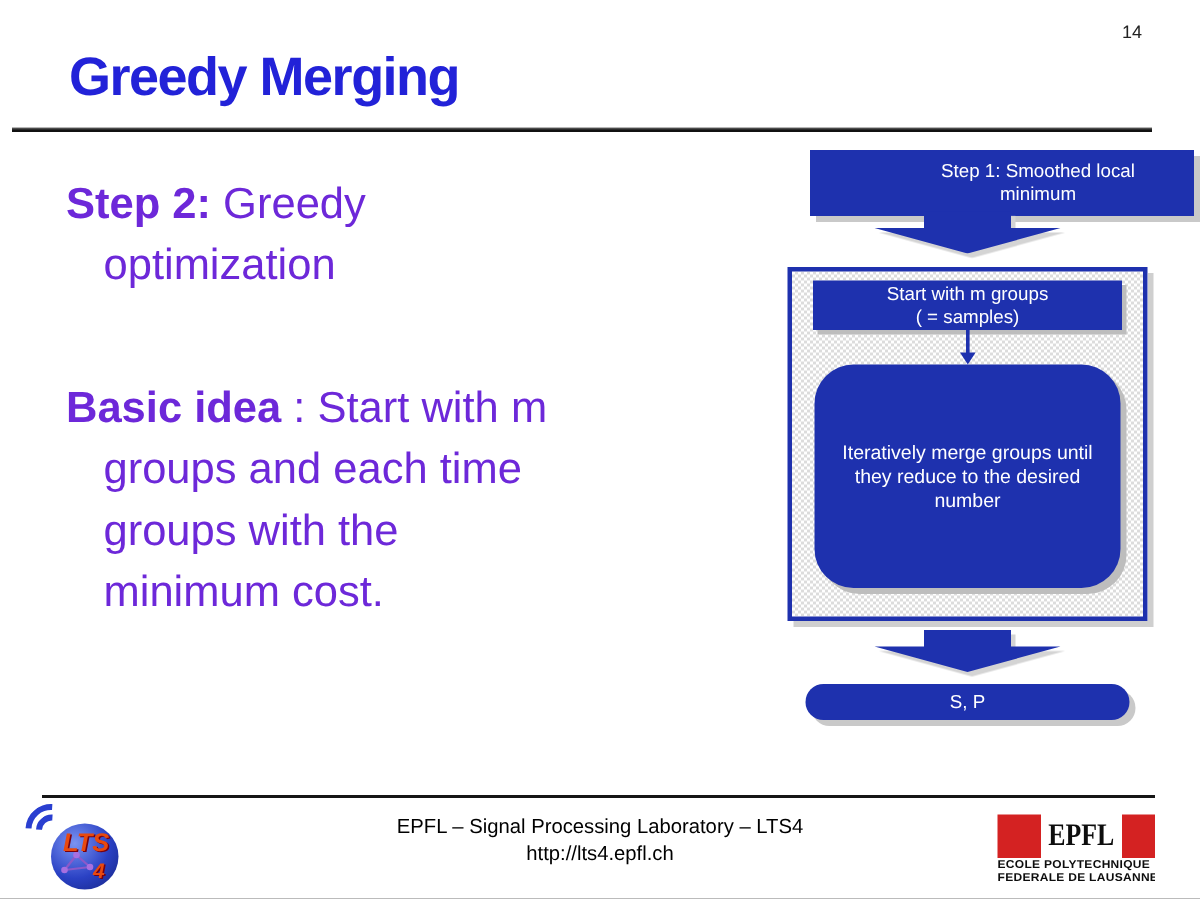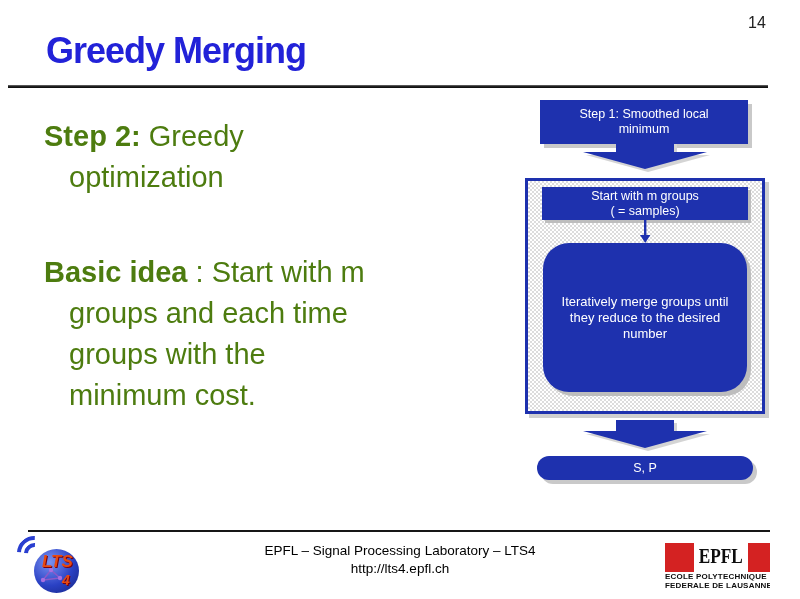--- a/index.html
+++ b/index.html
@@ -6,55 +6,55 @@
   .slide {
     position: relative;
     width: 800px; height: 599px;
     margin: 0 auto;
     background: #ffffff;
     font-family: "Liberation Sans", sans-serif;
     overflow: hidden;
   }
   .page-number {
     position: absolute; left: 748px; top: 14px;
-    font-size: 16px; color: #222;
+    font-size: 12px; color: #222;
   }
   .title {
     position: absolute; left: 46px; top: 30px; margin: 0;
     font-size: 36px; font-weight: bold;
     color: var(--title-blue, #2222d8);
     letter-spacing: -1px;
     white-space: nowrap;
   }
   .title-rule {
     position: absolute; left: 8px; top: 85px; width: 760px; height: 3px;
     background: linear-gradient(#6f6f6f, #111 60%);
   }
   .para {
     position: absolute; left: 44px;
-    font-size: 29px; line-height: 41px; color: #4d7c0f;
+    font-size: 29px; line-height: 41px; color: #6d28d9;
     white-space: nowrap;
   }
   .para .b { font-weight: bold; }
   .para .cont { margin-left: 25px; }
   .p1 { top: 116px; }
   .p2 { top: 252px; }
 
   
   .fc-box {
     position: absolute;
     background: var(--diagram-blue, #1e31ae);
     color: #fff;
     display: flex; flex-direction: column;
     align-items: center; justify-content: center;
     text-align: center;
     font-size: 12.5px; line-height: 15px;
     box-shadow: 4px 4px 0 #c9c9c9;
   }
-  .fc-step1 { left: 540px; top: 100px; width: 208px; height: 44px; }
+  .fc-step1 { left: 540px; top: 100px; width: 208px; height: 44px; padding-left: 48px; }
   .fc-container {
     position: absolute; left: 525px; top: 178px; width: 240px; height: 236px;
     box-sizing: border-box;
     border: 3px solid var(--diagram-blue, #1e31ae);
     background-image: conic-gradient(#dcdcdc 25%, #ffffff 25% 50%, #dcdcdc 50% 75%, #ffffff 75%);
     background-size: 4px 4px;
     box-shadow: 4px 4px 0 #cfcfcf;
   }
   .fc-start { left: 542px; top: 187px; width: 206px; height: 33px; box-shadow: 3px 3px 0 #bdbdbd; align-items: center; }
   .fc-rounded {

